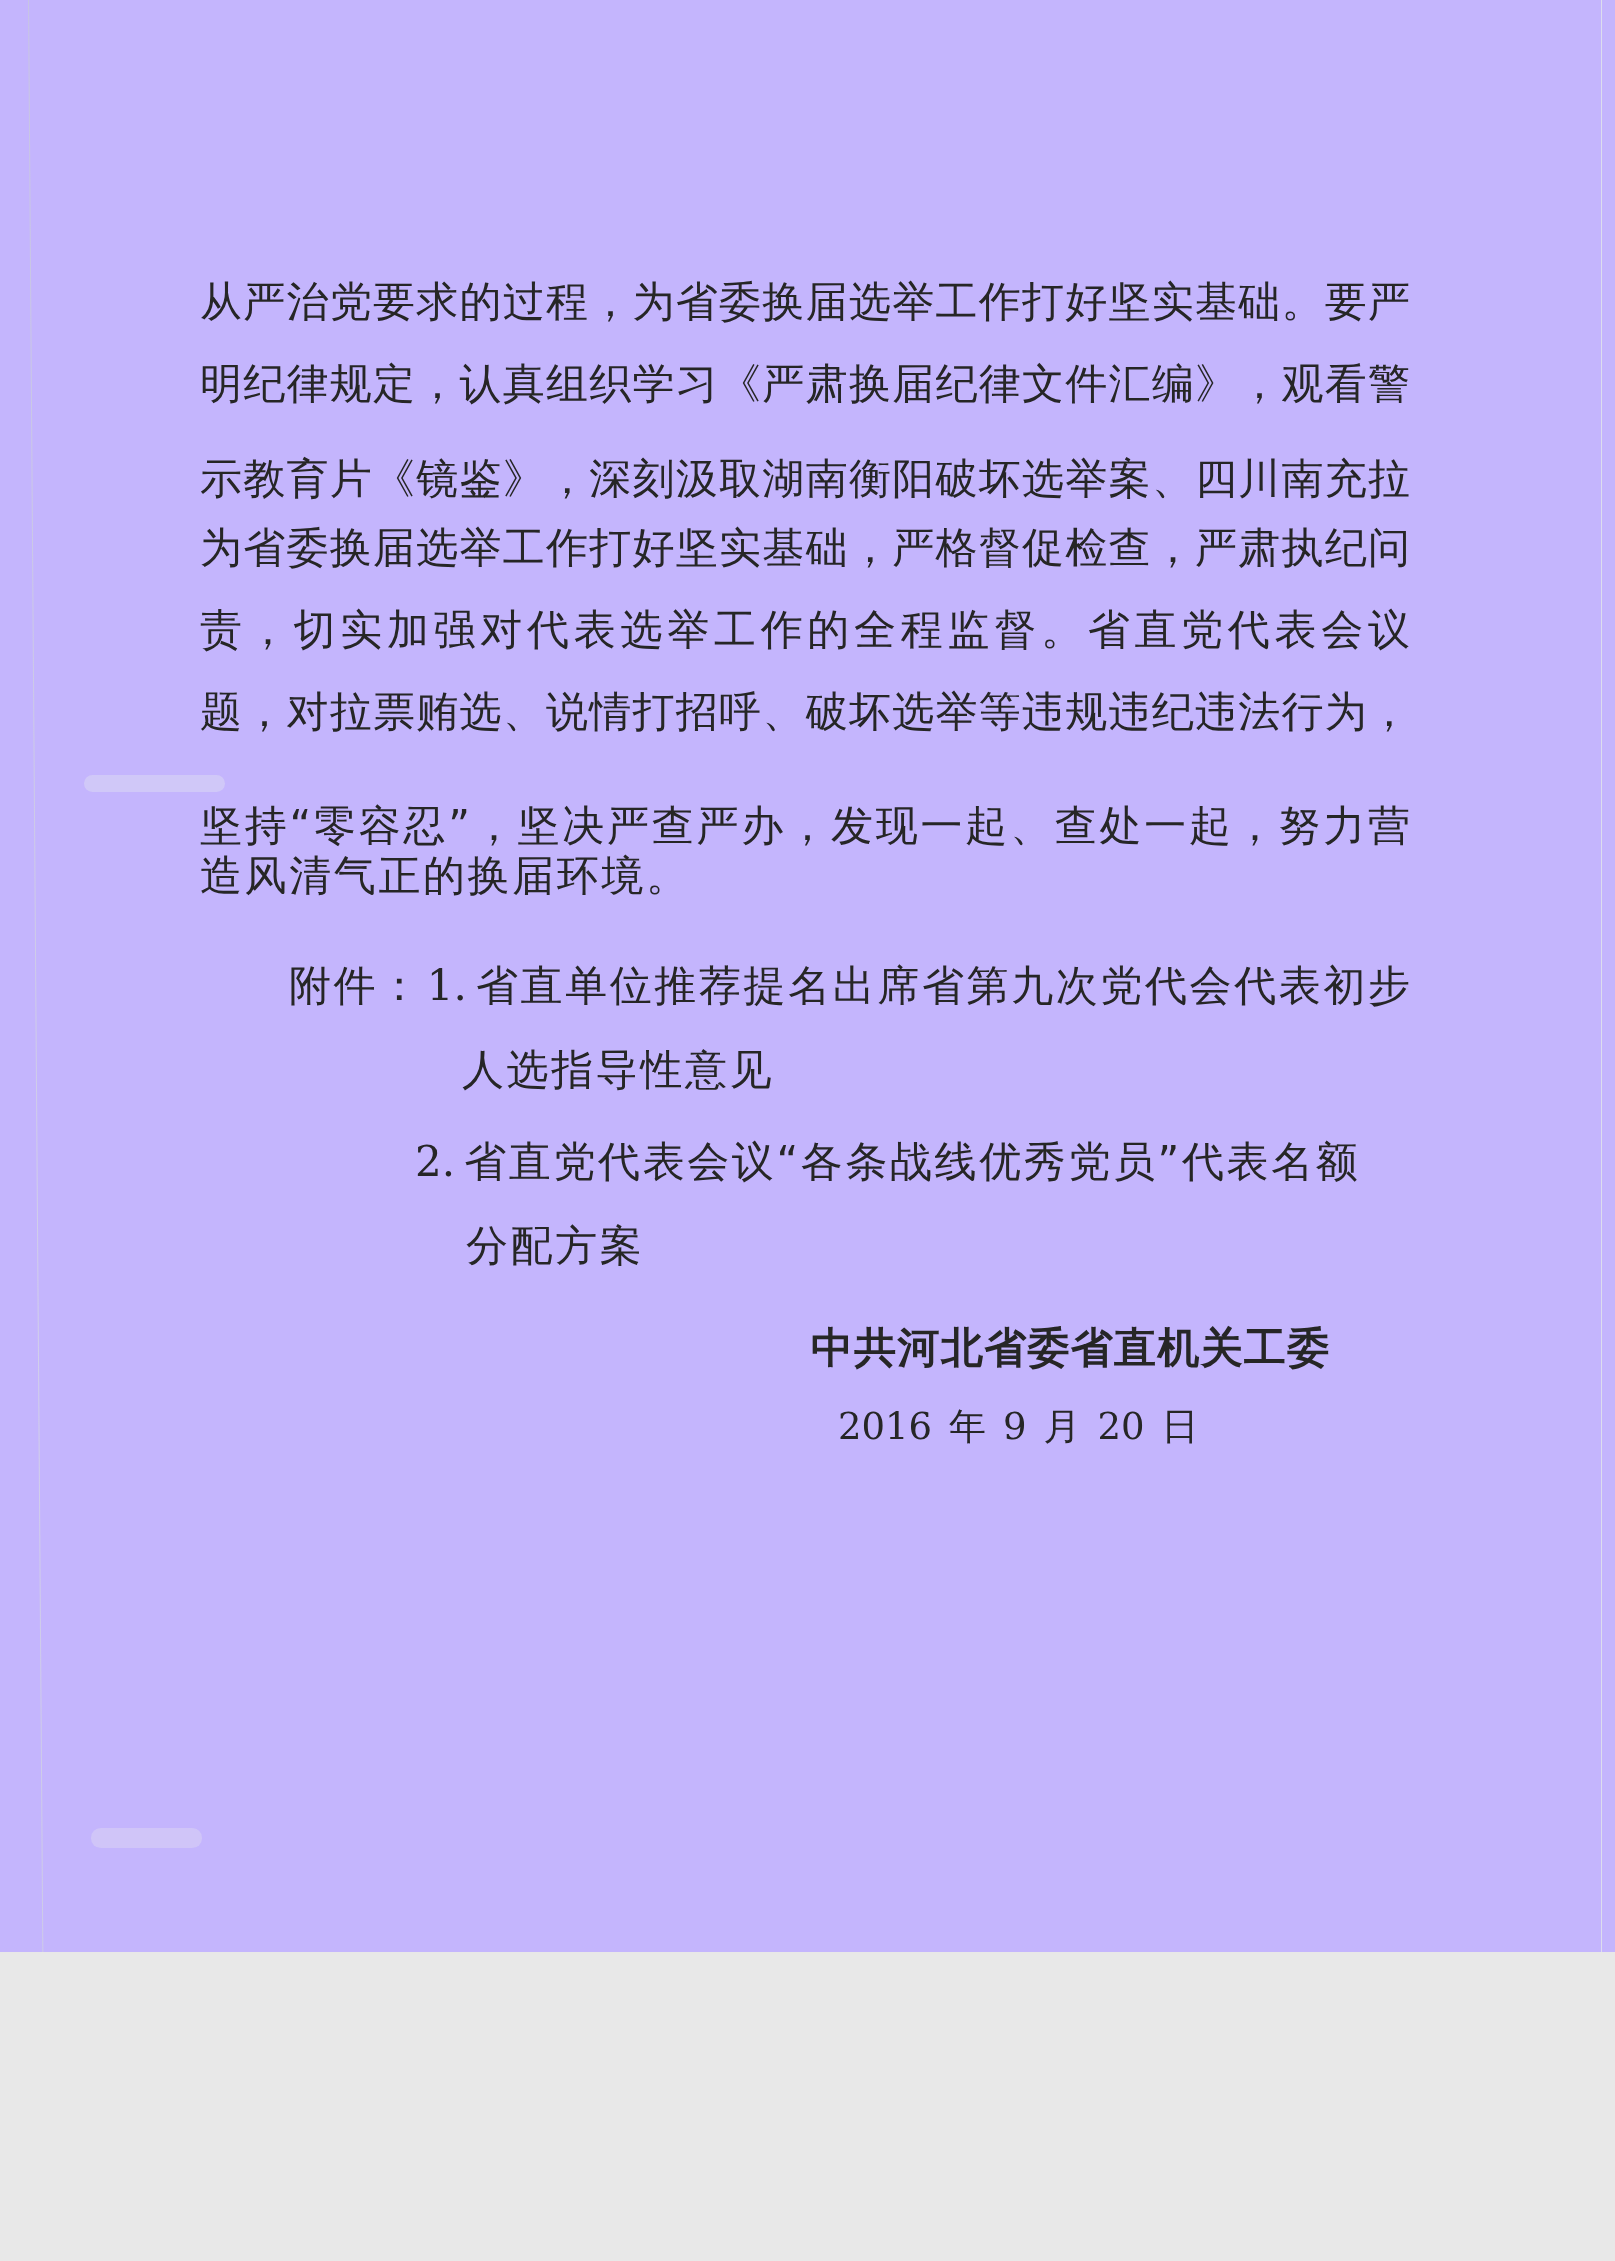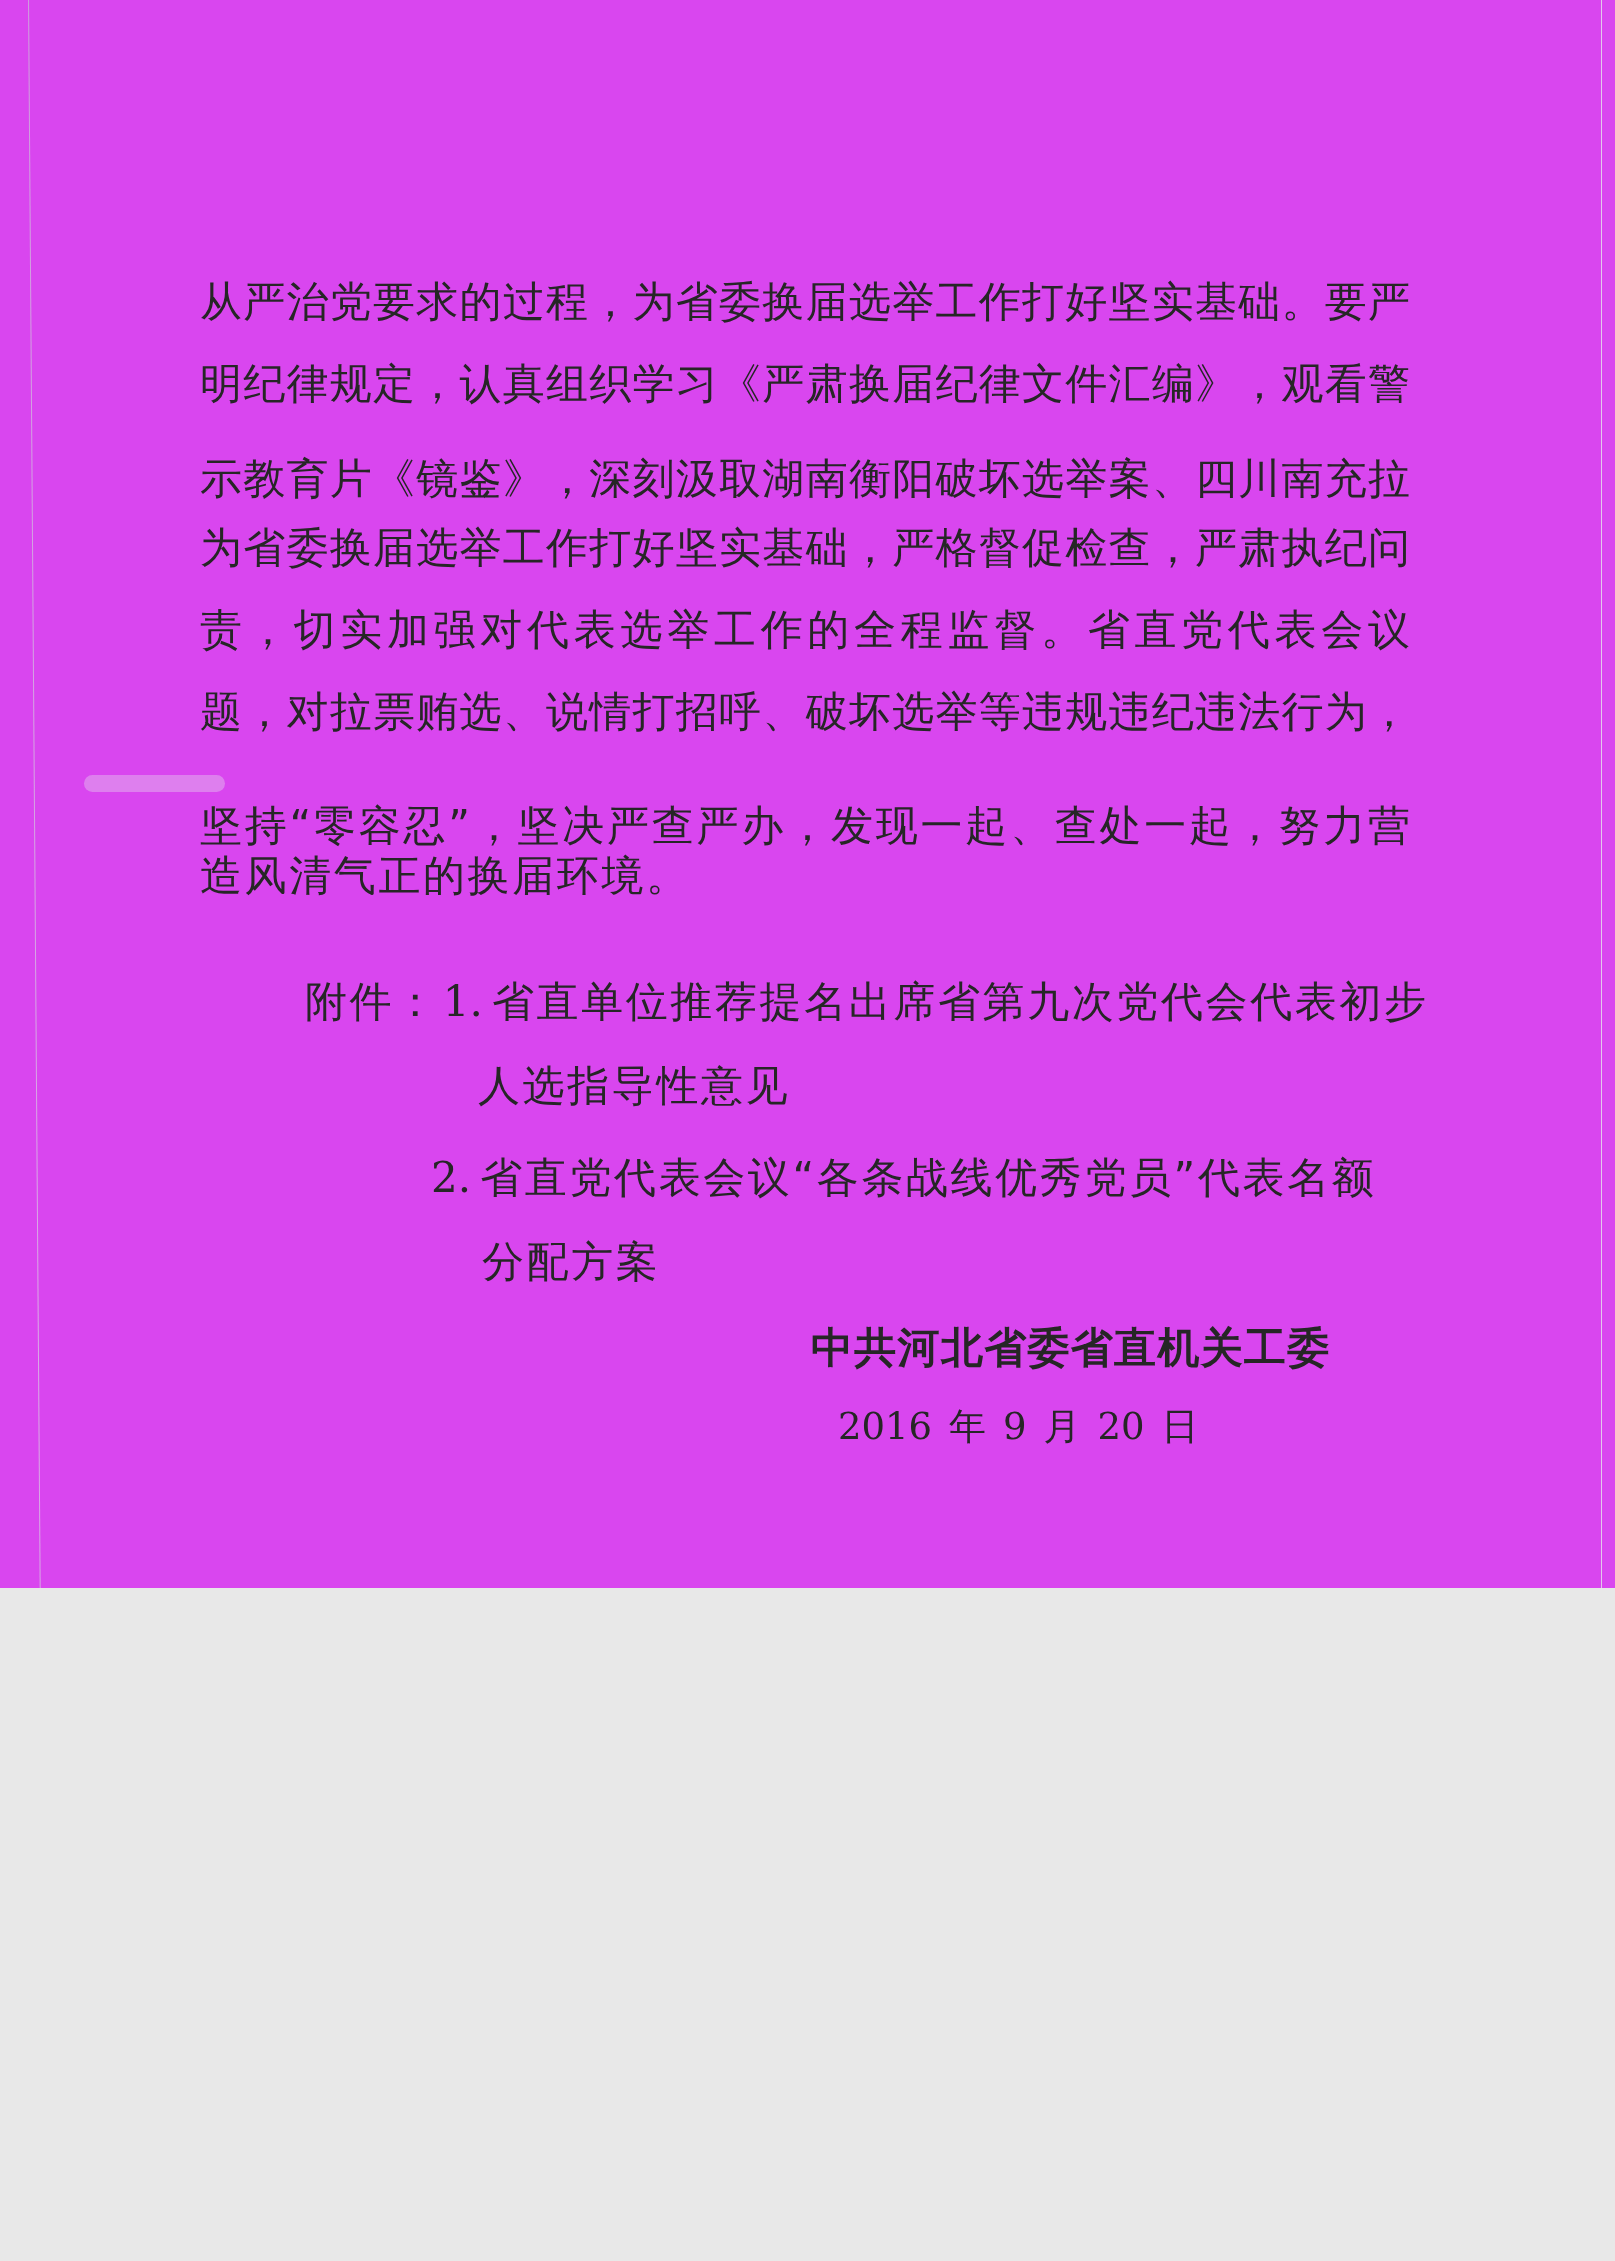--- a/index.html
+++ b/index.html
@@ -3,22 +3,22 @@
 <meta charset="utf-8">
 <style>
   html, body {
     margin: 0;
     padding: 0;
     background: #e8e8e8;
   }
   .page {
     position: relative;
     width: 1616px;
-    height: 1588px;
-    background: #d946ef;
+    height: 1952px;
+    background: #c4b5fd;
     overflow: hidden;
     font-family: "DejaVu Sans", sans-serif;
     color: #262626;
   }
   
   .edge-line-left {
     position: absolute;
     left: 28px;
     top: -3.9px;
     width: 1.3px;
@@ -83,21 +83,21 @@
     letter-spacing: 0;
   }
   .bline.last {
     text-align-last: left;
     letter-spacing: 2.6px;
   }
 
   
   .att-line {
     position: absolute;
-    margin: 16px;
+    margin: 0;
     font-size: 42px;
     line-height: 43px;
     white-space: nowrap;
     letter-spacing: 2.6px;
   }
   .att-num {
     display: inline-block;
     margin-right: 9.2px;
     letter-spacing: 0;
     font-family: "DejaVu Serif", serif;

